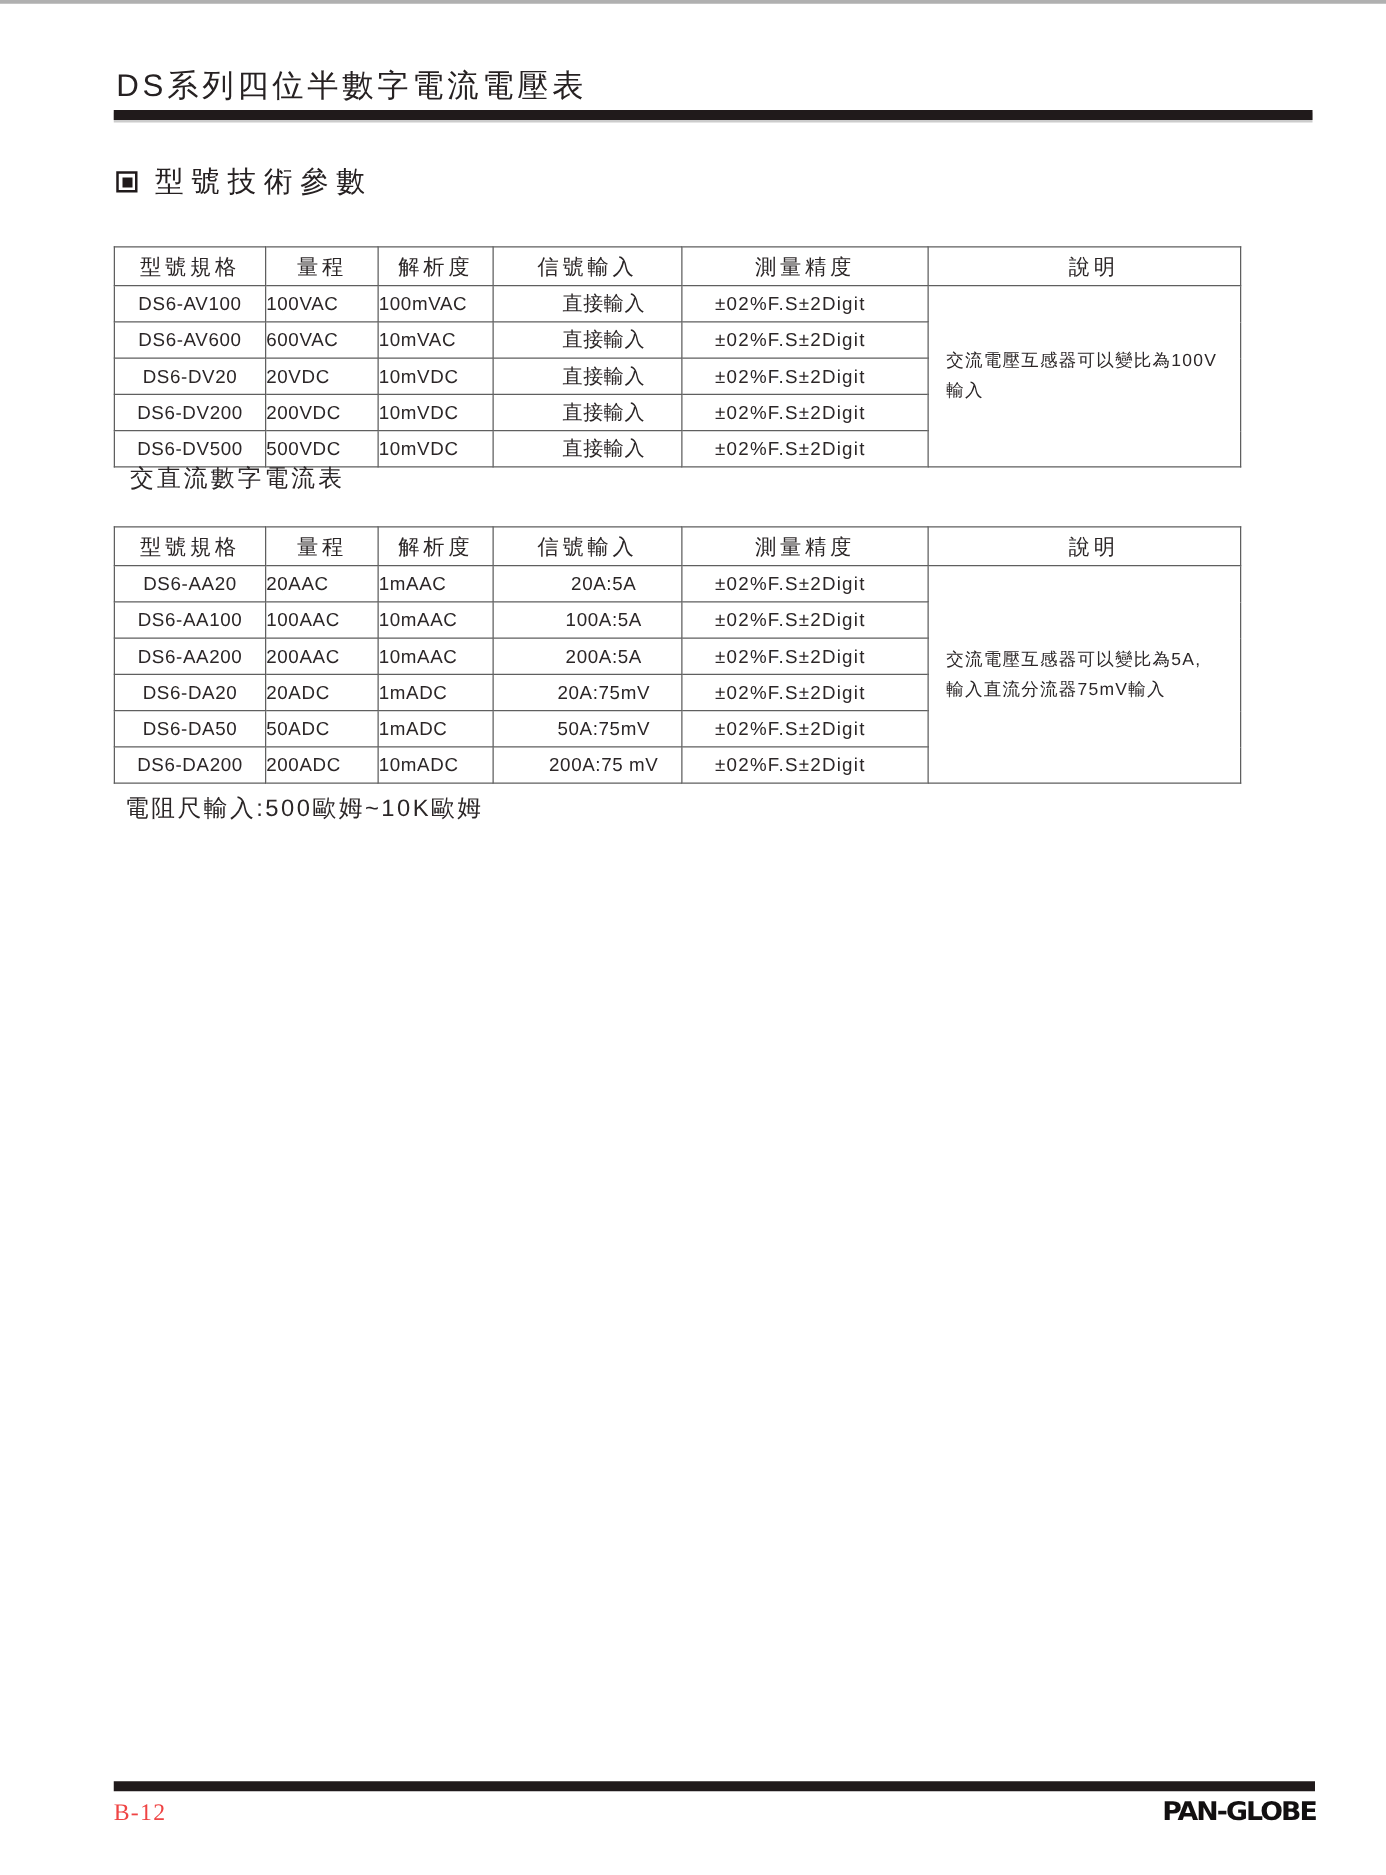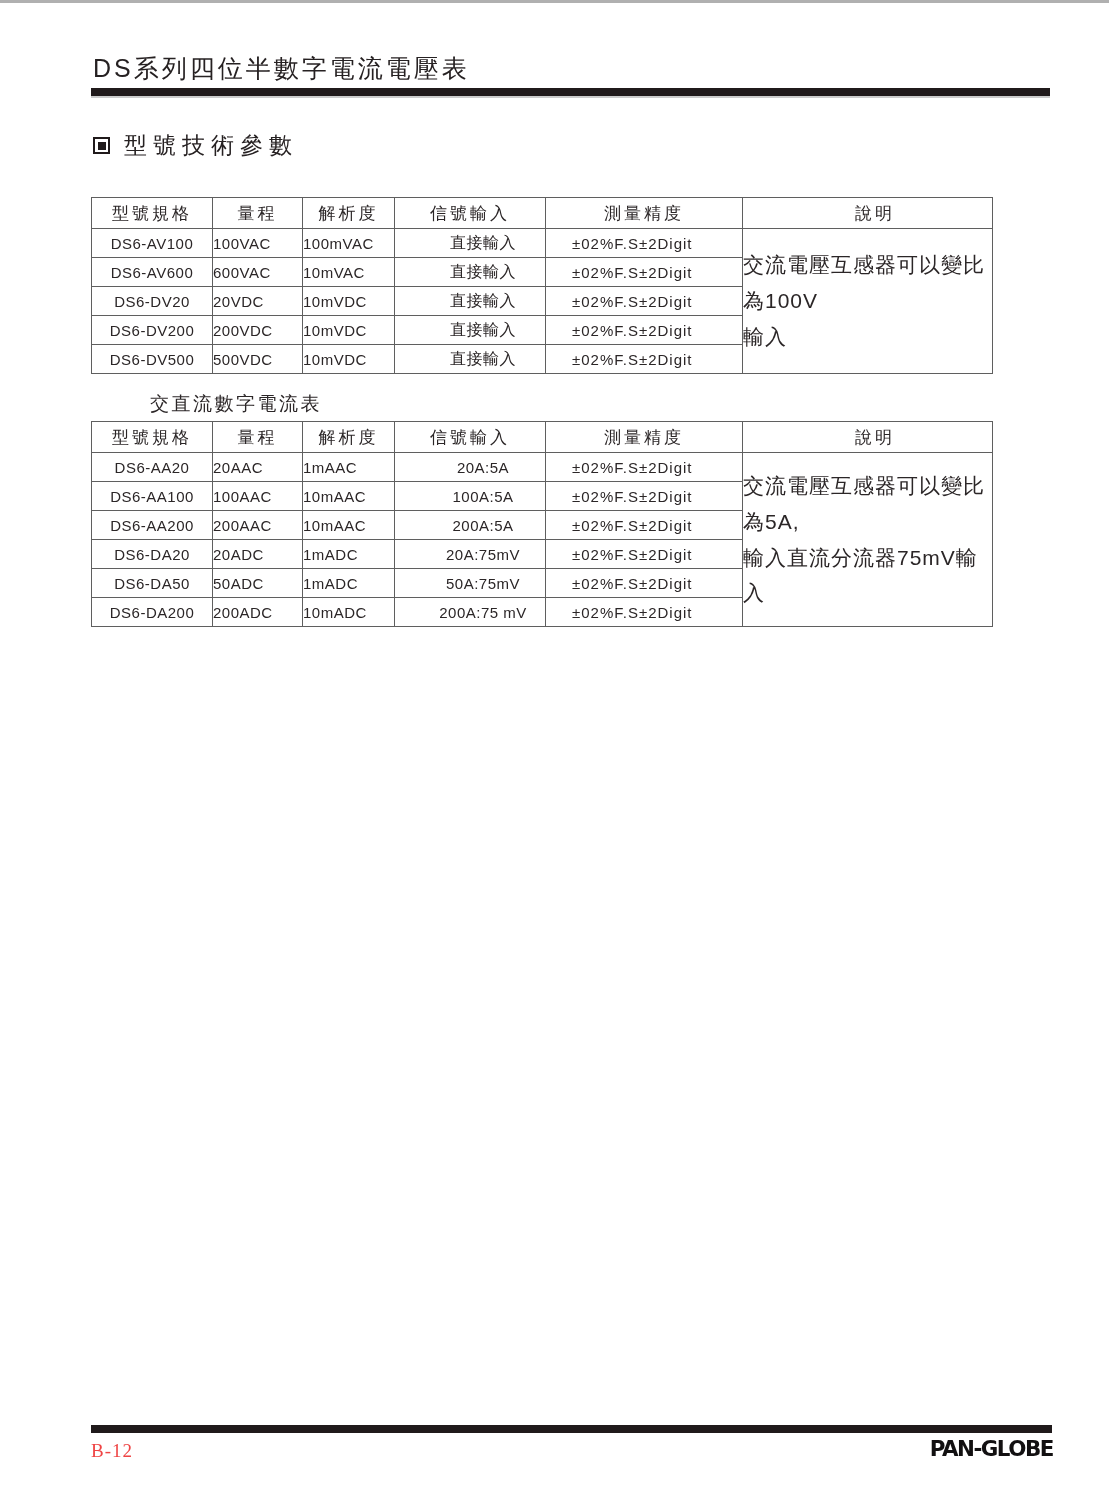--- a/index.html
+++ b/index.html
@@ -42,21 +42,21 @@
     border: 2px solid #201a1b;
     margin-right: 14px;
   }
   .bullet-inner { width: 8px; height: 8px; background: #201a1b; }
   .table-title {
     position: absolute; left: 104px;
     font-size: 19px; letter-spacing: 2.5px; color: #2b2627;
     white-space: nowrap;
   }
   .table-title.t1 { top: 168px; margin-top: 28px; }
-  .table-title.t2 { top: 391px; margin-left: 46px; }
+  .table-title.t2 { top: 370px; }
   .data-table {
     position: absolute; left: 91px;
     border-collapse: collapse; table-layout: fixed;
     width: 901px;
     background: #fff;
   }
   .data-table.t1 { top: 197px; }
   .data-table.t2 { top: 421px; }
   .data-table th, .data-table td {
     border: 1px solid #5f5f5f;
@@ -78,24 +78,24 @@
     color: #2b2627;
     vertical-align: middle;
   }
   .data-table th.c5 { text-align: center; padding-left: 15px; }
   .data-table td.c0 { text-align: center; letter-spacing: 0.5px; }
   .data-table td.c1 { letter-spacing: 0.5px; }
   .data-table td.c2 { text-align: left; padding-left: 0; letter-spacing: 0.5px; }
   .data-table td.c3 { text-align: center; padding-left: 26px; font-size: 15px; letter-spacing: 0.5px; }
   .data-table td.c4 { text-align: left; padding-left: 26px; font-size: 15px; letter-spacing: 1px; }
   .data-table td.note-cell {
-    font-size: 21px;
+    font-size: 14px;
     line-height: 1.7;
     letter-spacing: 1px;
-    padding-right: 6px;
+    padding-left: 14px; padding-right: 6px;
     white-space: pre-line;
     vertical-align: middle;
   }
   .cjk-cell { font-size: 16px !important; letter-spacing: 1px; }
   .resistance-note {
     position: absolute; left: 100px; top: 634px;
     font-size: 19px; letter-spacing: 2px; color: #2b2627;
     white-space: nowrap;
   }
   .footer-rule {
@@ -256,18 +256,19 @@
         <tr>
           <td class="c0">DS6-DA200</td>
           <td class="c1">200ADC</td>
           <td class="c2">10mADC</td>
           <td class="c3">200A:75 mV</td>
           <td class="c4">±02%F.S±2Digit</td>
         </tr>
       </tbody>
     </table>
 
+  <div class="resistance-note">電阻尺輸入:500歐姆~10K歐姆</div>
 
   <div class="footer-rule"></div>
   <div class="page-number">B-12</div>
   <div class="brand-logo">PAN-GLOBE</div>
 
 </div>
 
 </body></html>

